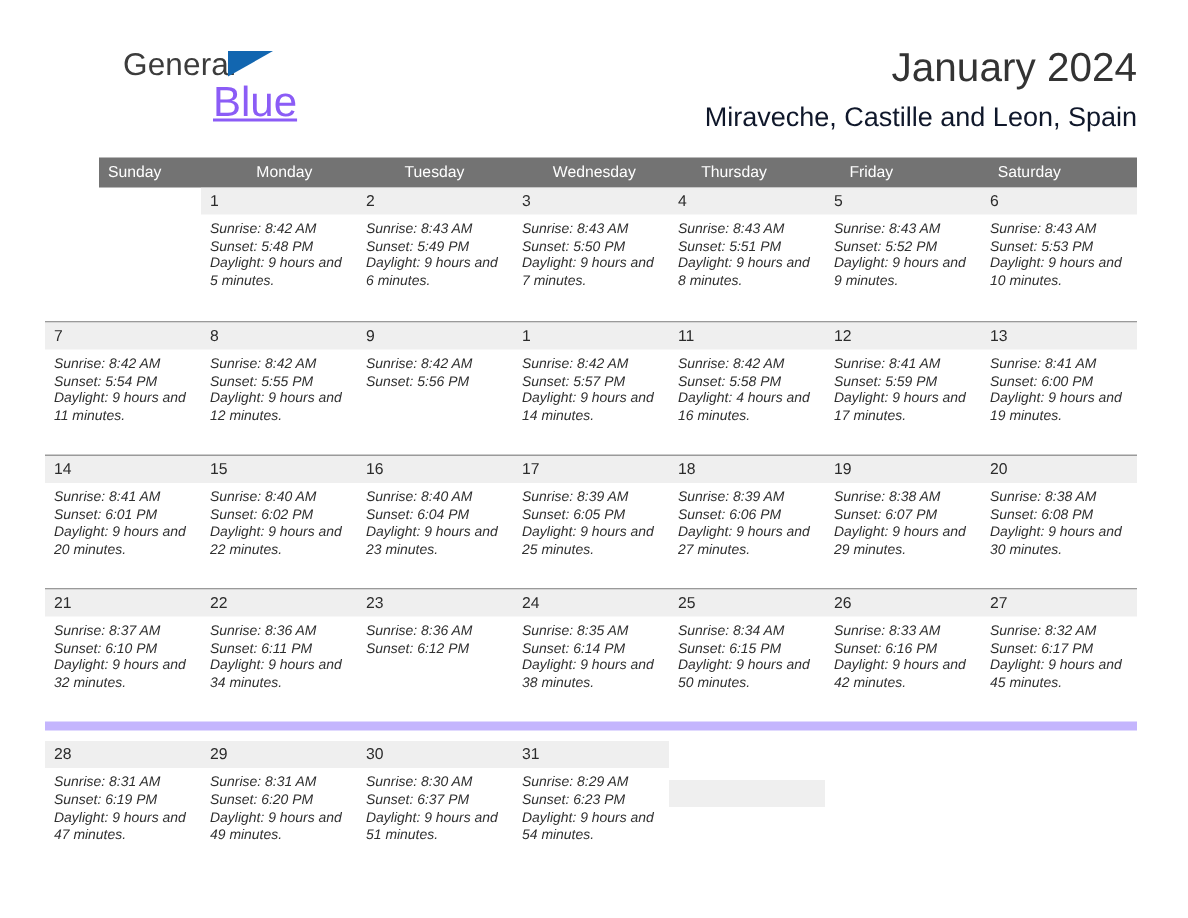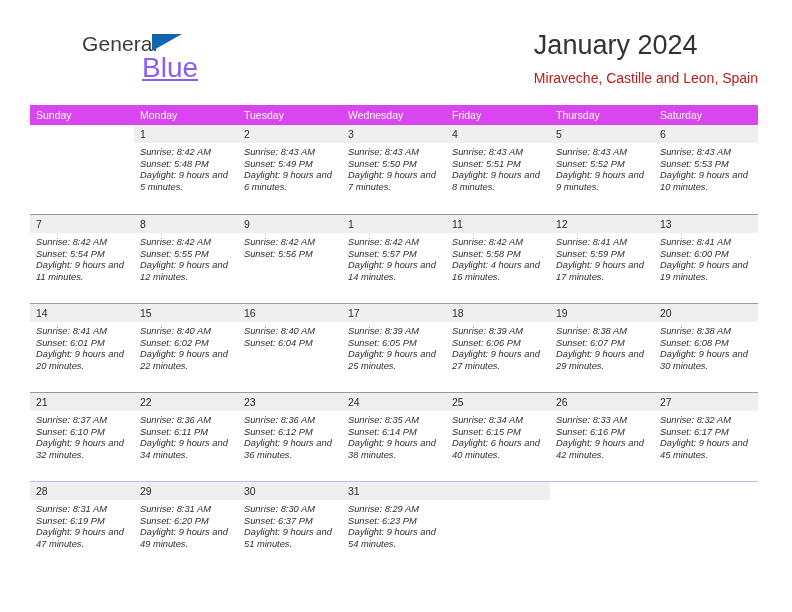--- a/index.html
+++ b/index.html
@@ -64,47 +64,49 @@
     font-size: 28px;
     color: #8b5cf6;
     font-family: "Liberation Sans", sans-serif;
     text-decoration: underline;
   }
 
   .titles {
     position: absolute;
     right: 0;
     top: 0;
+    text-align: right;
   }
   .cal-title {
     font-size: 27px;
     color: #333333;
     line-height: 34px;
     white-space: nowrap;
   }
   .cal-subtitle {
     margin-top: 8px;
-    font-size: 14px;
-    color: #b91c1c;
+    font-size: 18px;
+    color: #0f172a;
     line-height: 17px;
     white-space: nowrap;
   }
 
   
   .calendar {
     position: absolute;
     left: 30px;
     top: 105px;
     width: 728px;
   }
 
   .weekday-row {
     display: flex;
-    background: #d946ef;
+    background: #737373;
     height: 20px;
+    margin-left: 36px;
   }
   .weekday-cell {
     flex: 1 1 0;
     color: #ffffff;
     font-size: 10.5px;
     line-height: 20px;
     padding-left: 6px;
     box-sizing: border-box;
     white-space: nowrap;
     overflow: hidden;
@@ -113,21 +115,22 @@
   .week-row {
     display: flex;
     border-top: 1px solid #9a9a9a;
     height: 89px;
     box-sizing: border-box;
   }
   .week-row.first {
     border-top: none;
   }
   .week-row.last {
-    border-top: 1px solid #c4b5fd;
+    border-top: 6px solid #c4b5fd;
+    align-items: center;
   }
 
   .day-cell {
     flex: 1 1 0;
     box-sizing: border-box;
     padding: 0;
     position: relative;
     overflow: hidden;
   }
 
@@ -181,22 +184,22 @@
 
   </div>
 
   <div class="calendar">
 
     <div class="weekday-row">
       <div class="weekday-cell">Sunday</div>
       <div class="weekday-cell">Monday</div>
       <div class="weekday-cell">Tuesday</div>
       <div class="weekday-cell">Wednesday</div>
+      <div class="weekday-cell">Thursday</div>
       <div class="weekday-cell">Friday</div>
-      <div class="weekday-cell">Thursday</div>
       <div class="weekday-cell">Saturday</div>
     </div>
 
     <div class="week-row first">
       <div class="day-cell empty">
         <div class="day-number"></div>
       </div>
       <div class="day-cell">
         <div class="day-number">1</div>
         <div class="day-info">
@@ -320,20 +323,21 @@
           <div>Sunrise: 8:40 AM</div>
           <div>Sunset: 6:02 PM</div>
           <div class="daylight">Daylight: 9 hours and 22 minutes.</div>
         </div>
       </div>
       <div class="day-cell">
         <div class="day-number">16</div>
         <div class="day-info">
           <div>Sunrise: 8:40 AM</div>
           <div>Sunset: 6:04 PM</div>
+          <div class="daylight">Daylight: 9 hours and 23 minutes.</div>
         </div>
       </div>
       <div class="day-cell">
         <div class="day-number">17</div>
         <div class="day-info">
           <div>Sunrise: 8:39 AM</div>
           <div>Sunset: 6:05 PM</div>
           <div class="daylight">Daylight: 9 hours and 25 minutes.</div>
         </div>
       </div>
@@ -378,37 +382,36 @@
           <div>Sunrise: 8:36 AM</div>
           <div>Sunset: 6:11 PM</div>
           <div class="daylight">Daylight: 9 hours and 34 minutes.</div>
         </div>
       </div>
       <div class="day-cell">
         <div class="day-number">23</div>
         <div class="day-info">
           <div>Sunrise: 8:36 AM</div>
           <div>Sunset: 6:12 PM</div>
-          <div class="daylight">Daylight: 9 hours and 36 minutes.</div>
         </div>
       </div>
       <div class="day-cell">
         <div class="day-number">24</div>
         <div class="day-info">
           <div>Sunrise: 8:35 AM</div>
           <div>Sunset: 6:14 PM</div>
           <div class="daylight">Daylight: 9 hours and 38 minutes.</div>
         </div>
       </div>
       <div class="day-cell">
         <div class="day-number">25</div>
         <div class="day-info">
           <div>Sunrise: 8:34 AM</div>
           <div>Sunset: 6:15 PM</div>
-          <div class="daylight">Daylight: 6 hours and 40 minutes.</div>
+          <div class="daylight">Daylight: 9 hours and 50 minutes.</div>
         </div>
       </div>
       <div class="day-cell">
         <div class="day-number">26</div>
         <div class="day-info">
           <div>Sunrise: 8:33 AM</div>
           <div>Sunset: 6:16 PM</div>
           <div class="daylight">Daylight: 9 hours and 42 minutes.</div>
         </div>
       </div>

